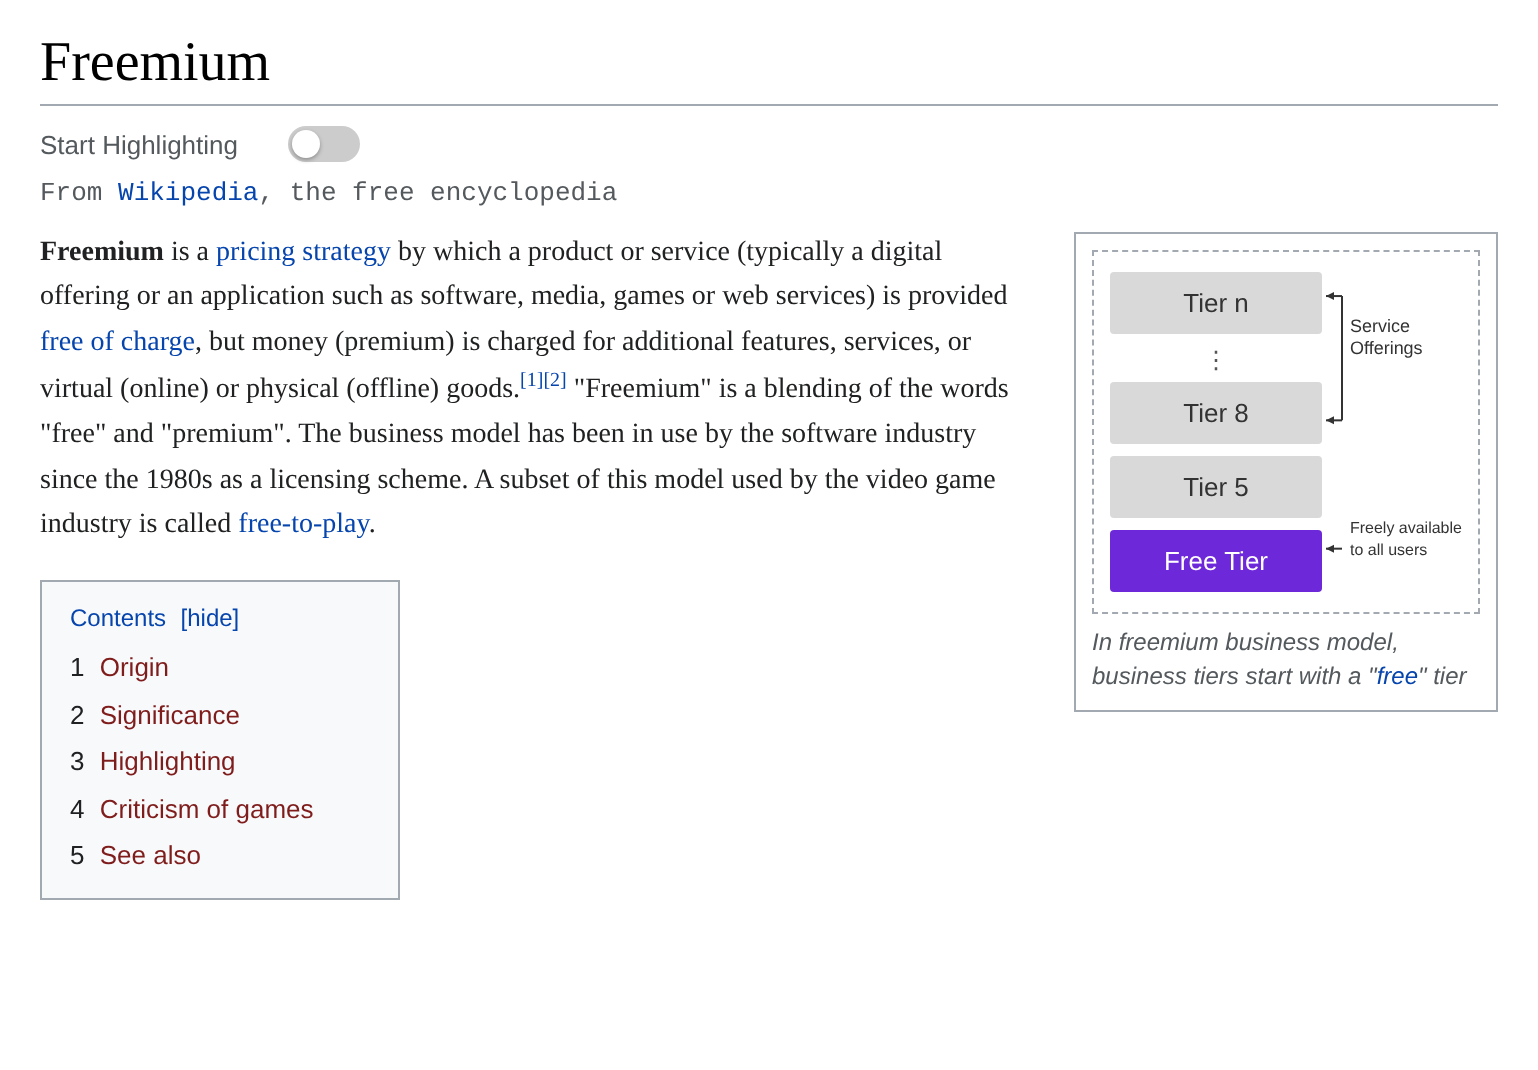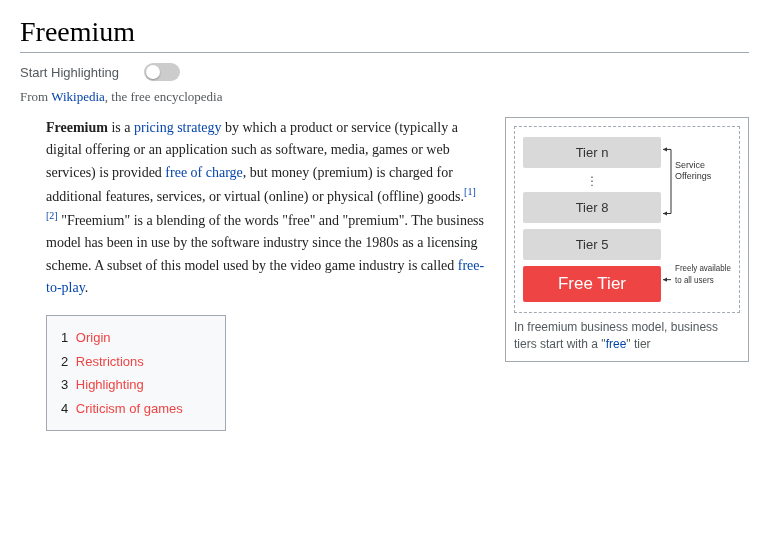--- a/index.html
+++ b/index.html
@@ -46,32 +46,31 @@
       background: #fff;
       border-radius: 50%;
       position: absolute;
       top: 2px;
       left: 2px;
       box-shadow: 0 1px 2px rgba(0,0,0,0.3);
     }
     .wiki-source {
       font-size: 13px;
       color: #54595d;
-      font-family: Liberation Serif, serif;
+      font-family: Liberation Mono, monospace;
       margin-bottom: 12px;
     }
     .wiki-source a {
       color: #0645ad;
       text-decoration: none;
     }
     .main-content {
       display: flex;
       gap: 20px;
       align-items: flex-start;
-      margin-left: 26px;
     }
     .text-section {
       flex: 1;
     }
     .article-text {
       font-size: 14px;
       line-height: 1.6;
       margin-bottom: 12px;
     }
     .article-text a {
@@ -108,29 +107,29 @@
     .toc-list {
       list-style: none;
       padding: 0;
     }
     .toc-list li {
       font-family: sans-serif;
       font-size: 13px;
       line-height: 1.8;
     }
     .toc-list li a {
-      color: #ef4444;
+      color: #7f1d1d;
       text-decoration: none;
     }
     .toc-list li .toc-num {
       margin-right: 4px;
     }
     
     .diagram-container {
-      width: 244px;
+      width: 212px;
       flex-shrink: 0;
       border: 1px solid #a2a9b1;
       padding: 8px;
       font-family: sans-serif;
     }
     .diagram-area {
       border: 1px dashed #a2a9b1;
       padding: 10px 8px;
       position: relative;
       background: #fff;
@@ -141,38 +140,39 @@
       color: #333;
       text-align: center;
       padding: 8px 4px;
       margin-bottom: 6px;
       font-size: 13px;
       font-weight: normal;
       border-radius: 2px;
       position: relative;
     }
     .tier-block.free {
-      background: #ef4444;
+      background: #6d28d9;
       color: #fff;
-      font-size: 17px;
+      font-size: 13px;
       margin-bottom: 0;
     }
     .tier-dots {
       text-align: center;
       font-size: 12px;
       color: #555;
       line-height: 1.2;
       margin-bottom: 4px;
     }
     .diagram-caption {
       font-family: sans-serif;
       font-size: 12px;
       color: #54595d;
       line-height: 1.4;
       margin-top: 4px;
+      font-style: italic;
     }
     .diagram-caption a {
       color: #0645ad;
       text-decoration: none;
     }
     .expand-icon {
       float: right;
       font-size: 12px;
       color: #54595d;
       cursor: pointer;
@@ -207,36 +207,44 @@
   From <a>Wikipedia</a>, the free encyclopedia
 </div>
 
 <div class="main-content">
   <div class="text-section">
     <p class="article-text">
       <b>Freemium</b> is a <a>pricing strategy</a> by which a product or service (typically a digital offering or an application such as software, media, games or web services) is provided <a>free of charge</a>, but money (premium) is charged for additional features, services, or virtual (online) or physical (offline) goods.<sup>[1][2]</sup> "Freemium" is a blending of the words "free" and "premium". The business model has been in use by the software industry since the 1980s as a licensing scheme. A subset of this model used by the video game industry is called <a>free-to-play</a>.
     </p>
 
     <div class="toc-box">
+      <div class="toc-title">
+        <span>Contents</span>
+        &nbsp;<span>[hide]</span>
+      </div>
       <ul class="toc-list">
         <li>
           <span class="toc-num">1</span>
           <a>Origin</a>
         </li>
         <li>
           <span class="toc-num">2</span>
-          <a>Restrictions</a>
+          <a>Significance</a>
         </li>
         <li>
           <span class="toc-num">3</span>
           <a>Highlighting</a>
         </li>
         <li>
           <span class="toc-num">4</span>
           <a>Criticism of games</a>
+        </li>
+        <li>
+          <span class="toc-num">5</span>
+          <a>See also</a>
         </li>
       </ul>
     </div>
   </div>
 
   <div class="diagram-container">
     <span class="expand-icon">⤢</span>
     <div class="diagram-area">
       <div class="diagram-inner">
 

